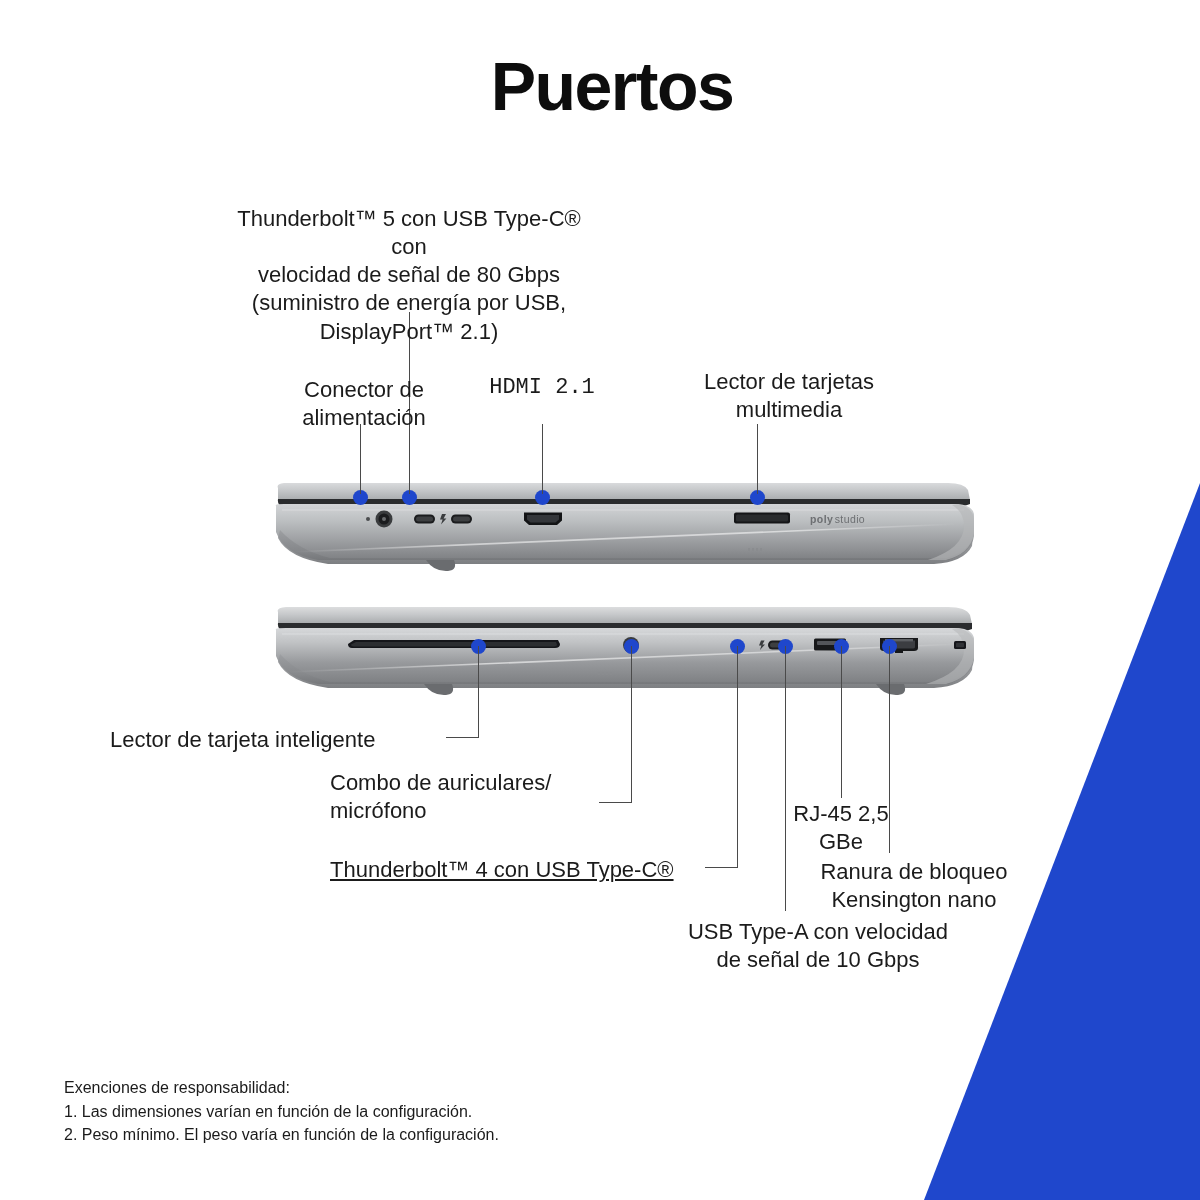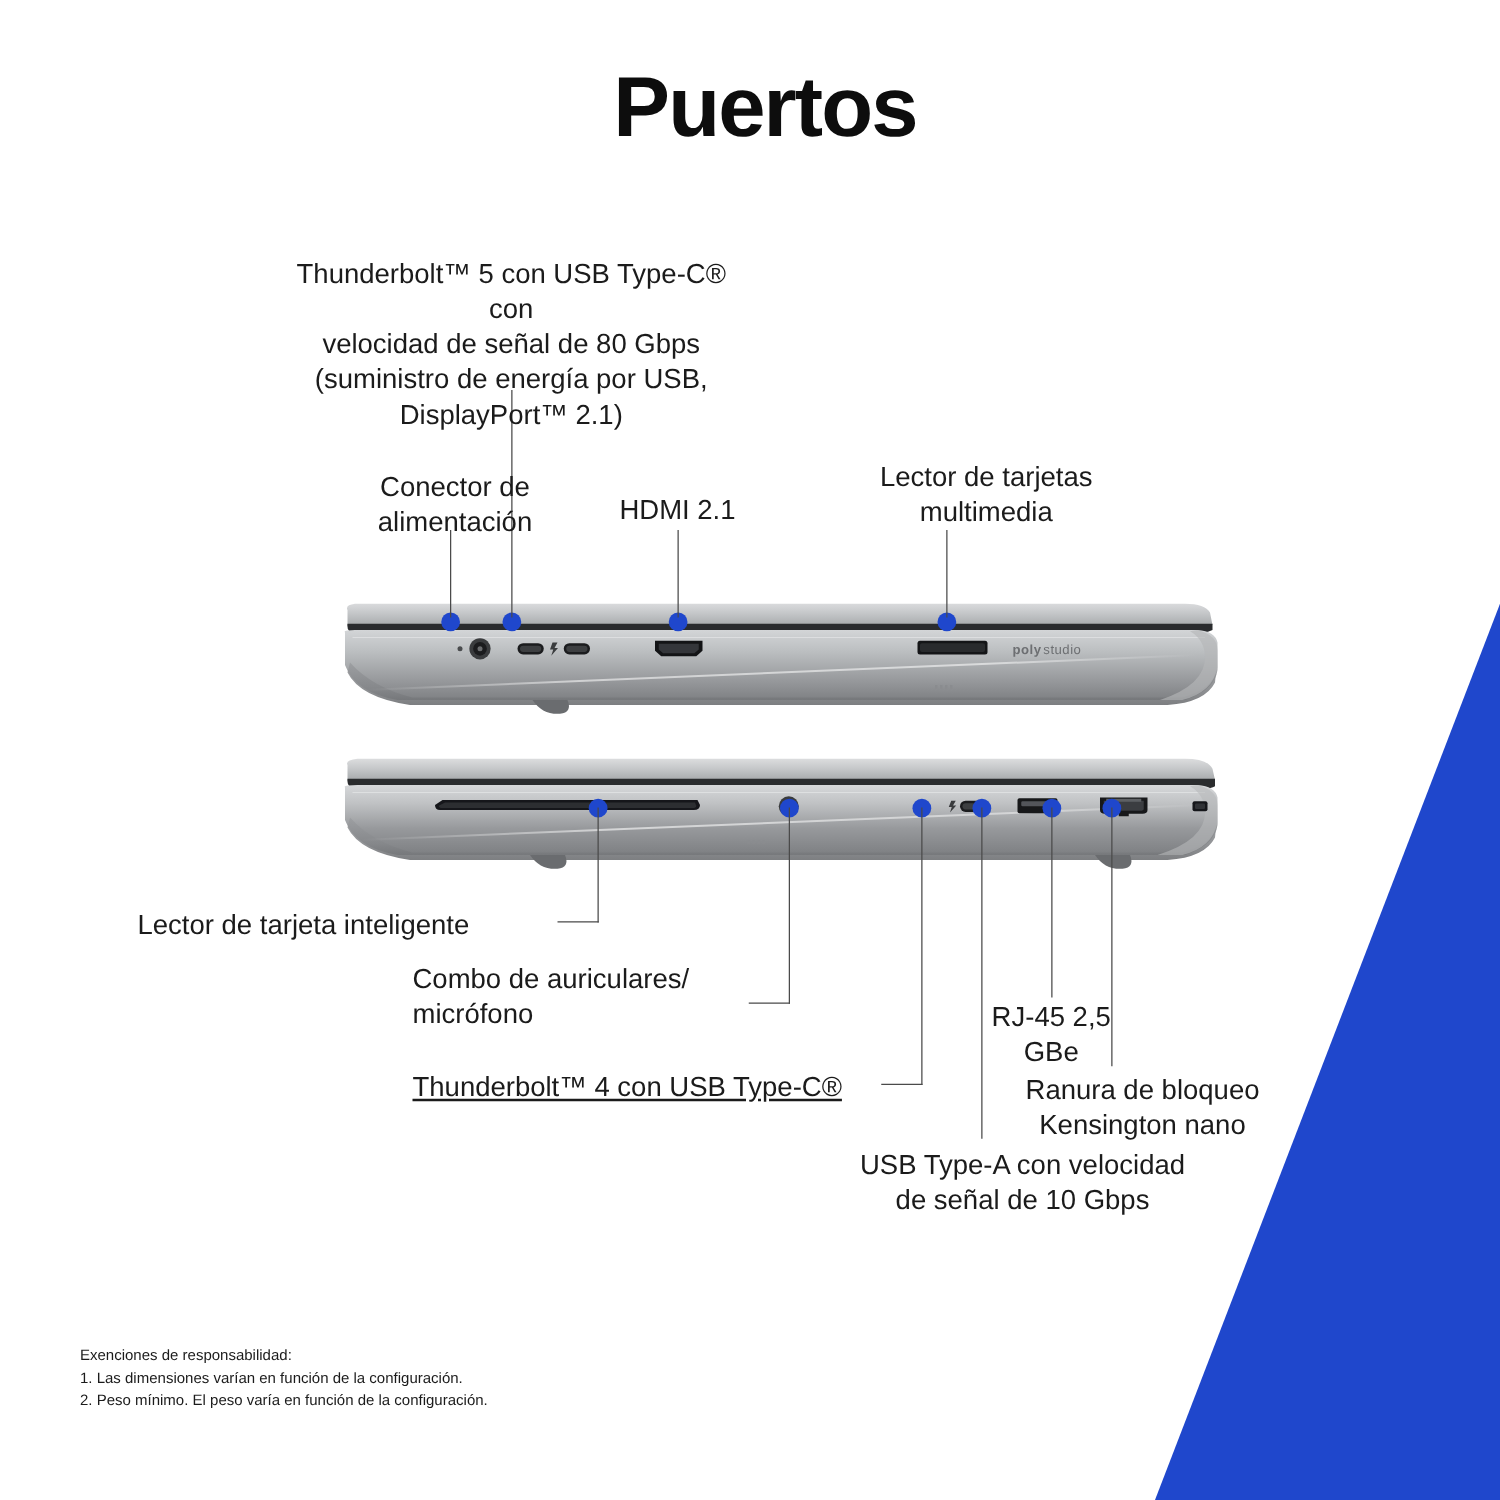--- a/index.html
+++ b/index.html
@@ -25,21 +25,21 @@
   .leader{position:absolute;background:#4a4a4a;}
   .leader.v{width:1.4px;}
   .leader.h{height:1.4px;}
   .dot{position:absolute;width:15px;height:15px;border-radius:50%;
        background:#1f47cc;}
 
   
   .laptop{position:absolute;}
 
   
-  .disclaimer{position:absolute;left:64px;top:1076px;font-size:12px;
+  .disclaimer{position:absolute;left:64px;top:1076px;font-size:16px;
               line-height:1.48;color:#1b1b1b;white-space:pre-line;}
 
   .svgtxt{font-family:"Liberation Sans",sans-serif;}
 </style>
 </head>
 <body>
 
 <svg class="blue-corner" viewBox="0 0 1200 1200" preserveAspectRatio="none" aria-hidden="true">
   <polygon points="1200,483 1200,1200 924,1200" fill="#1f47cc"></polygon>
 </svg>
@@ -133,21 +133,21 @@
 <div class="leader v" style="left:757px;top:424px;height:70px;"></div>
 
 <div class="lbl c" style="left:222px;top:205px;width:374px;">Thunderbolt™ 5 con USB Type-C® con
 velocidad de señal de 80 Gbps
 (suministro de energía por USB,
 DisplayPort™ 2.1)</div>
 
 <div class="lbl c" style="left:264px;top:376px;width:200px;">Conector de
 alimentación</div>
 
-<div class="lbl c" style="left:462px;top:394px;width:160px;">HDMI 2.1</div>
+<div class="lbl c" style="left:462px;top:374px;width:160px;font-family:Liberation Mono, monospace;">HDMI 2.1</div>
 
 <div class="lbl c" style="left:684px;top:368px;width:210px;">Lector de tarjetas
 multimedia</div>
 
 <svg class="laptop" style="left:258px;top:600px;width:724px;height:106px;" viewBox="0 0 724 106">
   <defs>
     <linearGradient id="lidG2" x1="0" y1="0" x2="0" y2="1">
       <stop offset="0" stop-color="#dcddde"></stop>
       <stop offset="0.45" stop-color="#c6c8ca"></stop>
       <stop offset="1" stop-color="#a7aaac"></stop>

